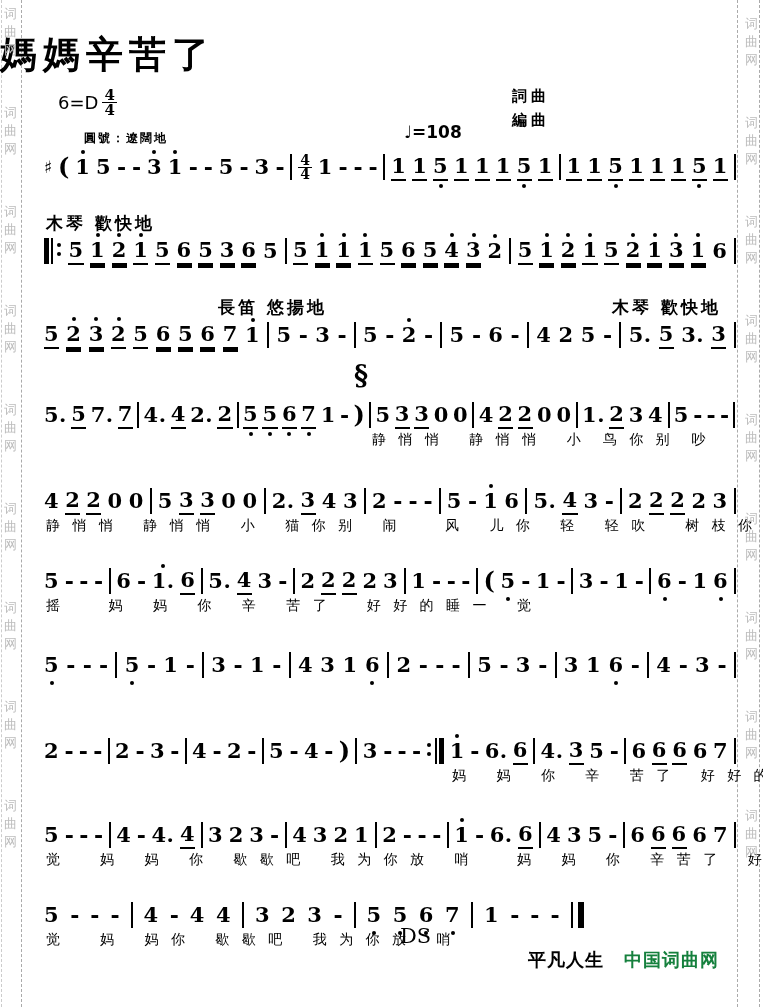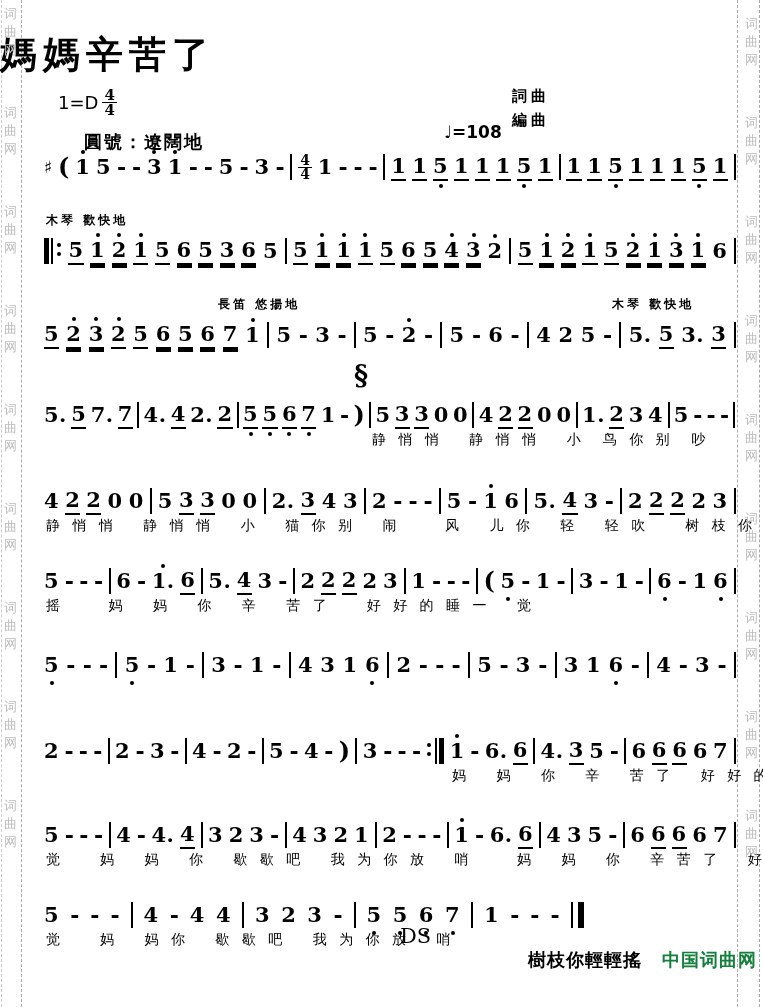--- a/index.html
+++ b/index.html
@@ -12,26 +12,26 @@
   .wgroup{display:flex;flex-direction:column;gap:3px;font-size:13px;color:#bdbdbd;line-height:15px;}
   .vline{position:absolute;top:0;bottom:0;border-left:1px dashed #aaa;}
   .vl1{left:21px;} .vl2{left:737px;} .vl3{left:759px;} .vl0{left:1px;border-left:1px dashed #ccc;}
   
   h1{position:absolute;left:0;right:20px;top:30px;margin:0;
      font-size:37px;font-weight:900;letter-spacing:6px;font-family:"DejaVu Sans",sans-serif;}
   .key{position:absolute;left:58px;top:88px;display:flex;align-items:center;gap:4px;font-size:18px;}
   .kfrac{display:inline-flex;flex-direction:column;align-items:center;font-family:"DejaVu Serif",serif;
          font-weight:bold;font-size:15px;line-height:14px;}
   .kfrac span:first-child{border-bottom:1.5px solid #000;padding:0 2px;}
-  .tempo{position:absolute;left:404px;top:122px;font-size:17px;font-weight:bold;margin-left:40px;}
+  .tempo{position:absolute;left:404px;top:122px;font-size:17px;font-weight:bold;}
   .credits{position:absolute;left:512px;top:84px;display:flex;align-items:flex-end;}
   .clabels{display:flex;flex-direction:column;font-size:15px;font-weight:bold;letter-spacing:4px;line-height:24px;}
   .cnames{font-size:20px;font-weight:bold;margin-left:10px;letter-spacing:2px;white-space:pre;}
-  .horn{position:absolute;left:84px;top:130px;font-size:18px;font-weight:bold;letter-spacing:2px;}
-  .plabel{position:absolute;font-size:12px;font-weight:bold;letter-spacing:3px;}
+  .horn{position:absolute;left:84px;top:130px;font-size:12px;font-weight:bold;letter-spacing:2px;}
+  .plabel{position:absolute;font-size:17px;font-weight:bold;letter-spacing:3px;}
   .segno{position:absolute;left:354px;top:360px;font-size:27px;font-weight:bold;font-family:"DejaVu Serif",serif;}
   
   .sys{position:absolute;left:44px;width:692px;display:flex;justify-content:space-between;align-items:center;height:30px;}
   .sys.nofill{width:auto;gap:11px;justify-content:flex-start;}
   .note{position:relative;display:inline-block;}
   .body{display:inline-block;font-family:"DejaVu Serif",serif;font-weight:bold;font-size:21px;line-height:26px;letter-spacing:.5px;}
   .u1{border-bottom:2px solid #000;}
   .u2{border-bottom:2px solid #000;box-shadow:0 3px 0 #000;}
   .da{position:absolute;left:50%;transform:translateX(-50%);top:-4px;width:4px;height:4px;background:#000;border-radius:50%;}
   .db{position:absolute;left:50%;transform:translateX(-50%);bottom:-7px;width:4px;height:4px;background:#000;border-radius:50%;}
@@ -156,21 +156,21 @@
     <div class="wgroup">
       <div>词</div>
       <div>曲</div>
       <div>网</div>
     </div>
   </div>
 
 <h1>媽媽辛苦了</h1>
 
 <div class="key">
-  <span>1=D</span>
+  <span>6=D</span>
   <span class="kfrac">
     <span>4</span>
     <span>4</span>
   </span>
 </div>
 
 <div class="tempo">♩=108</div>
 
 <div class="credits">
   <div class="clabels">
@@ -594,14 +594,14 @@
     </div>
     <div class="lyr" style="left: 46px; top: 931px;">觉　　妈　 妈 你　 歇 歇 吧　 我 为 你 放　 哨</div>
   </div>
 
 <div class="daobai">
 </div>
 
 <div class="ds">DS</div>
 
 <div class="footer">
-  <span class="fsrc">樹枝你輕輕搖</span><span class="fbrand" style="color: #15803d;">中国词曲网</span>
+  <span class="fsrc">平凡人生</span><span class="fbrand" style="color: #15803d;">中国词曲网</span>
 </div>
 
 </body></html>

